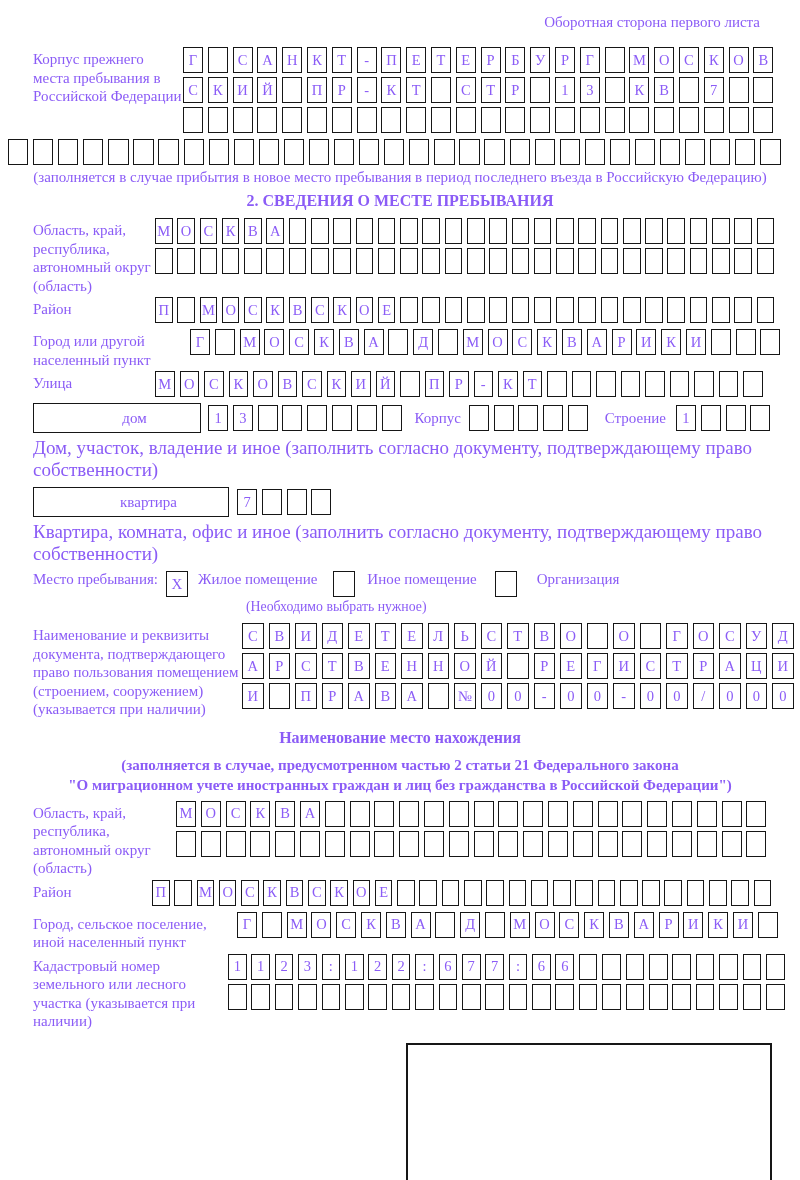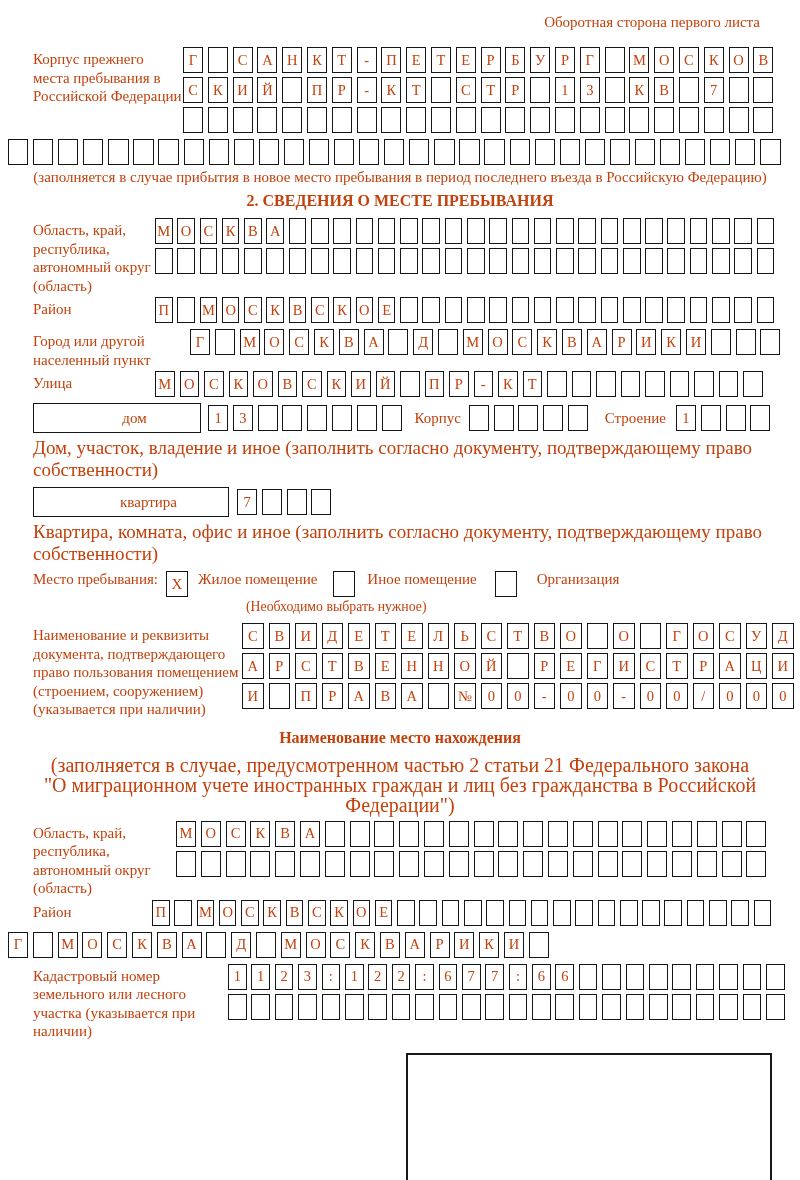--- a/index.html
+++ b/index.html
@@ -2,21 +2,21 @@
 <html><head>
 <meta charset="utf-8">
 <style>
   html,body{margin:0;padding:0;background:#ffffff;}
   .page{
     position:relative;
     width:800px;height:1180px;
     box-sizing:border-box;
     padding:14px 8px 0 8px;
     background:#fff;
-    color:#c2410c;
+    color:#8b5cf6;
     font-family:"Liberation Serif", serif;
     overflow:hidden;
   }
   .hdr-note{text-align:right;font-size:15px;padding-right:32px;margin-bottom:16px;}
 
   
   .cellrow{display:flex;margin-bottom:4px;}
   .cell{
     flex:none;box-sizing:border-box;
     width:var(--cw,20px);height:26px;
@@ -52,21 +52,21 @@
   .domrow{display:flex;align-items:center;margin:2px 0 4px 25px;}
   .widebox{box-sizing:border-box;border:1.7px solid #161616;height:30px;display:flex;align-items:center;justify-content:center;font-size:15px;flex:none;padding-left:35px;}
   .domrow .cellrow{margin-bottom:0;}
   .inline-lab{font-size:15px;flex:none;}
 
   .mesto{display:flex;align-items:flex-start;margin:4px 0 2px 25px;font-size:15px;}
   .chk{flex:none;box-sizing:border-box;width:22px;height:26px;border:1.7px solid #161616;display:flex;align-items:center;justify-content:center;font-size:15px;}
   .hint{font-size:13.8px;margin:0 0 8px 238px;}
 
   .fact-title{text-align:center;font-weight:bold;font-size:16px;margin:10px 0 8px 0;}
-  .fact-note{text-align:center;font-size:20px;line-height:20px;margin-bottom:6px;}
+  .fact-note{text-align:center;font-size:15px;line-height:20px;margin-bottom:6px;font-weight:bold;}
 
   .mark-wrap{margin:12px 0 0 388px;width:386px;}
   .mark-box{box-sizing:border-box;width:366px;height:172px;border:2px solid #161616;margin:0 auto;}
   .mark-caption{font-size:13.8px;line-height:18.5px;text-align:center;margin-top:6px;}
 </style>
 </head>
 <body>
 
 <div class="page">
 
@@ -580,20 +580,21 @@
           <span class="cell"></span>
           <span class="cell"></span>
           <span class="cell"></span>
           <span class="cell"></span>
           <span class="cell"></span>
         </div>
     </div>
   </div>
 
   <div class="field">
+    <div class="flabel lw229">Город, сельское поселение, иной населенный пункт</div>
     <div class="rows">
       <div class="cellrow n22">
           <span class="cell">Г</span>
           <span class="cell"></span>
           <span class="cell">М</span>
           <span class="cell">О</span>
           <span class="cell">С</span>
           <span class="cell">К</span>
           <span class="cell">В</span>
           <span class="cell">А</span>

